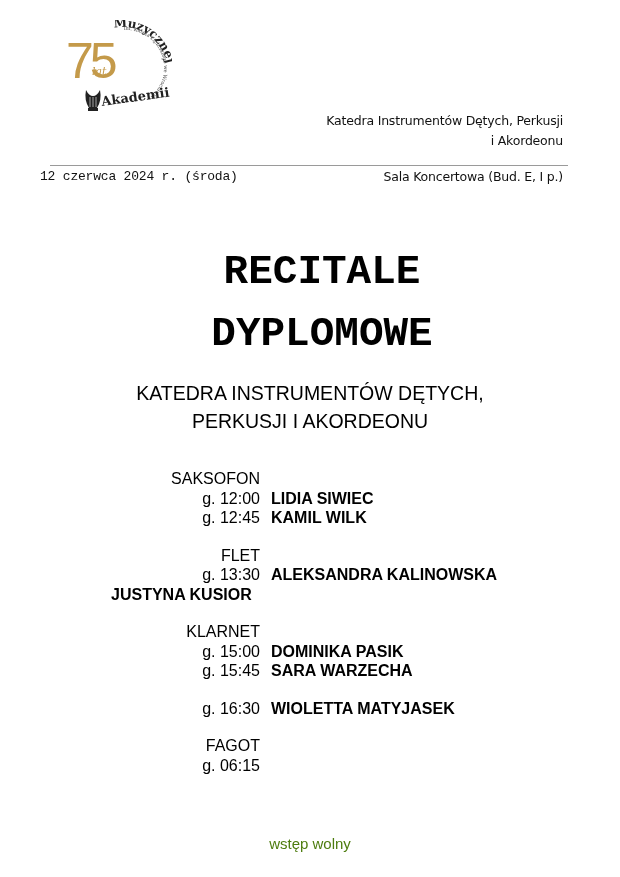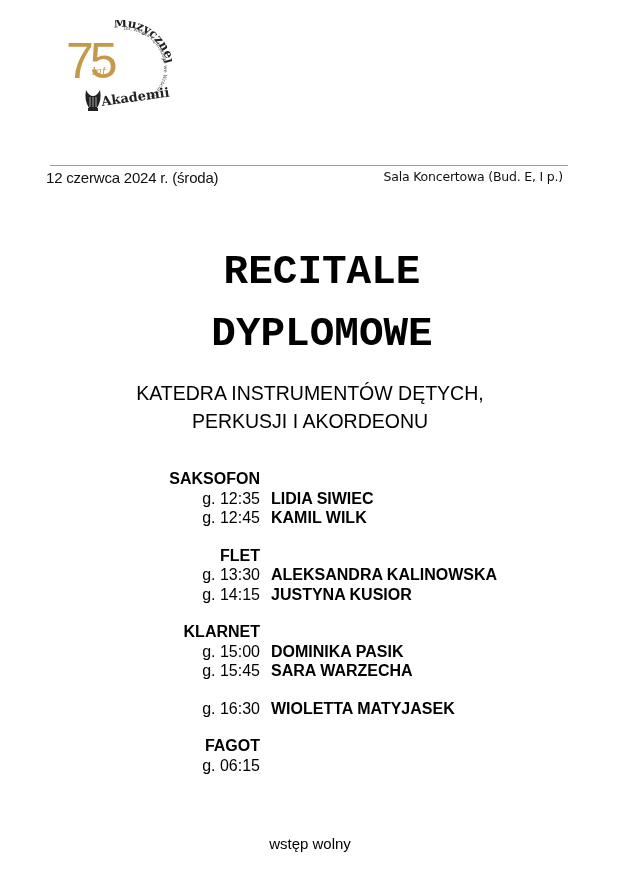--- a/index.html
+++ b/index.html
@@ -9,45 +9,45 @@
     
     .logo { position: absolute; left: 62px; top: 20px; width: 110px; height: 105px; }
     .logo svg { width: 110px; height: 105px; }
 
     
     .dept-header { position: absolute; right: 57px; top: 111px; text-align: right;
       font-family: "DejaVu Sans", sans-serif; font-size: 12.5px; line-height: 20px; color: #111; letter-spacing: -0.2px; }
 
     .rule { position: absolute; left: 50px; top: 165px; width: 518px; height: 1px; background: #9a9a9a; }
 
-    .date { position: absolute; left: 46px; top: 169px; font-family: Liberation Sans, sans-serif; font-size: 15px; color: #111; letter-spacing: -0.2px; }
+    .date { position: absolute; left: 40px; top: 169px; font-family: Liberation Mono, monospace; font-size: 13px; color: #111; letter-spacing: -0.2px; }
     .venue { position: absolute; right: 57px; top: 169px; font-family: "DejaVu Sans", sans-serif; font-size: 12.5px; color: #111; letter-spacing: -0.2px; }
 
     
     .title { position: absolute; left: 12px; width: 620px; text-align: center;
       font-family: Liberation Mono, monospace; font-weight: bold; font-size: 41px; line-height: 44px; color: #000; }
     .title-1 { top: 250px; }
     .title-2 { top: 312px; }
 
     .subtitle { position: absolute; left: 0; width: 620px; text-align: center;
       font-family: "Liberation Sans", sans-serif; font-size: 19.5px; line-height: 26px; color: #000; }
     .subtitle-1 { top: 380px; }
     .subtitle-2 { top: 408px; }
 
     
     .program { position: absolute; left: 100px; top: 469px; width: 460px;
       font-family: "Liberation Sans", sans-serif; font-size: 16px; line-height: 19.5px; color: #000; }
     .section { margin-bottom: 18px; }
-    .instrument { width: 160px; text-align: right; font-weight: bold; }
+    .instrument { width: 160px; text-align: right; font-weight: normal; }
     .row { display: flex; }
     .time { width: 160px; text-align: right; }
     .performer { margin-left: 11px; font-weight: bold; text-align: center; }
 
     .free-entry { position: absolute; left: 0; width: 620px; top: 835px; text-align: center;
-      font-family: "Liberation Sans", sans-serif; font-size: 15px; color: #000000; }
+      font-family: "Liberation Sans", sans-serif; font-size: 15px; color: #4d7c0f; }
   </style>
 </head>
 <body>
 
 <div class="page">
 
   <div class="logo">
     <svg viewBox="0 0 110 105" xmlns="http://www.w3.org/2000/svg">
       <defs>
         <path id="arcPath" d="M 52 8 A 40 40 0 0 1 70 95" fill="none"></path>
@@ -69,53 +69,56 @@
       <g transform="translate(22,70)">
         <path d="M2 0 Q0 10 5 18 L13 18 Q18 10 16 0 Q13 6 9 6 Q5 6 2 0 Z" fill="#222"></path>
         <rect x="4" y="18" width="10" height="3" fill="#222"></rect>
         <line x1="6" y1="7" x2="6" y2="17" stroke="#fff" stroke-width="0.6"></line>
         <line x1="9" y1="7" x2="9" y2="17" stroke="#fff" stroke-width="0.6"></line>
         <line x1="12" y1="7" x2="12" y2="17" stroke="#fff" stroke-width="0.6"></line>
       </g>
     </svg>
   </div>
 
+  <div class="dept-header">
+    <div>Katedra Instrumentów Dętych, Perkusji</div>
+    <div>i Akordeonu</div>
+  </div>
 
   <div class="rule"></div>
 
   <div class="date">12 czerwca 2024 r. (środa)</div>
   <div class="venue">Sala Koncertowa (Bud. E, I p.)</div>
 
   <div class="title title-1">RECITALE</div>
   <div class="title title-2">DYPLOMOWE</div>
 
   <div class="subtitle subtitle-1">KATEDRA INSTRUMENTÓW DĘTYCH,</div>
   <div class="subtitle subtitle-2">PERKUSJI I AKORDEONU</div>
 
   <div class="program">
     <div class="section">
       <div class="instrument">SAKSOFON</div>
       <div class="row">
-        <span class="time">g. 12:35</span>
+        <span class="time">g. 12:00</span>
         <span class="performer">LIDIA SIWIEC</span>
       </div>
       <div class="row">
         <span class="time">g. 12:45</span>
         <span class="performer">KAMIL WILK</span>
       </div>
     </div>
 
     <div class="section">
       <div class="instrument">FLET</div>
       <div class="row">
         <span class="time">g. 13:30</span>
         <span class="performer">ALEKSANDRA KALINOWSKA</span>
       </div>
       <div class="row">
-        <span class="time">g. 14:15</span>
         <span class="performer">JUSTYNA KUSIOR</span>
       </div>
     </div>
 
     <div class="section">
       <div class="instrument">KLARNET</div>
       <div class="row">
         <span class="time">g. 15:00</span>
         <span class="performer">DOMINIKA PASIK</span>
       </div>

